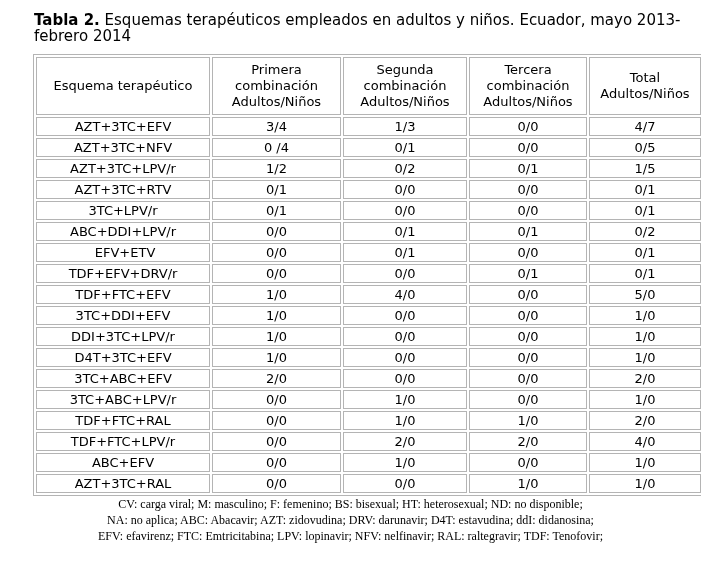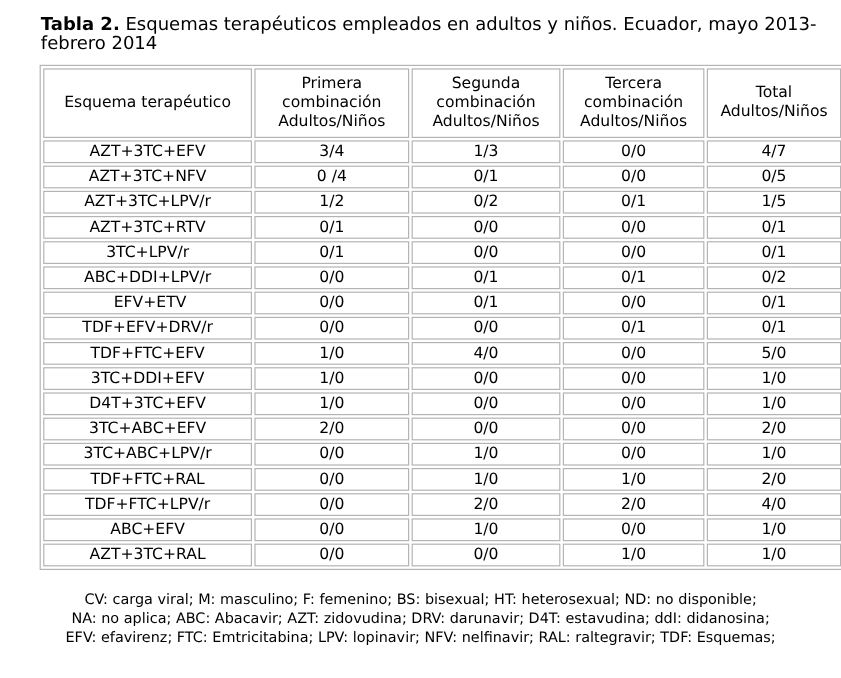--- a/index.html
+++ b/index.html
@@ -48,25 +48,26 @@
     vertical-align: middle;
   }
   td.scheme { text-align: center; padding-left: 5px; white-space: pre; }
   td.num { text-align: center; }
   .w0 { width: 168px; }
   .w1 { width: 123px; }
   .w2 { width: 118px; }
   .w3 { width: 112px; }
   .w4 { width: 106px; }
   .footnote {
-    margin-top: 16px;
+    margin-top: 0;
     width: 701px;
     text-align: center;
     font-size: 12px;
     line-height: 16px;
+    font-family: Liberation Serif, serif;
   }
 </style>
 </head>
 <body>
 
 <div class="caption">
   <span class="bold">Tabla 2.</span>
   <span>Esquemas terapéuticos empleados en adultos y niños. Ecuador, mayo 2013-febrero 2014</span>
 </div>
 
@@ -152,20 +153,27 @@
         <td class="num">5/0</td>
       </tr>
       <tr>
         <td class="scheme">3TC+DDI+EFV</td>
         <td class="num">1/0</td>
         <td class="num">0/0</td>
         <td class="num">0/0</td>
         <td class="num">1/0</td>
       </tr>
       <tr>
+        <td class="scheme">DDI+3TC+LPV/r</td>
+        <td class="num">1/0</td>
+        <td class="num">0/0</td>
+        <td class="num">0/0</td>
+        <td class="num">1/0</td>
+      </tr>
+      <tr>
         <td class="scheme">D4T+3TC+EFV</td>
         <td class="num">1/0</td>
         <td class="num">0/0</td>
         <td class="num">0/0</td>
         <td class="num">1/0</td>
       </tr>
       <tr>
         <td class="scheme">3TC+ABC+EFV</td>
         <td class="num">2/0</td>
         <td class="num">0/0</td>
@@ -206,14 +214,14 @@
         <td class="num">0/0</td>
         <td class="num">1/0</td>
         <td class="num">1/0</td>
       </tr>
     </tbody>
 </table>
 
 <div class="footnote">
     <div>CV: carga viral; M: masculino; F: femenino; BS: bisexual; HT: heterosexual; ND: no disponible;</div>
     <div>NA: no aplica; ABC: Abacavir; AZT: zidovudina; DRV: darunavir; D4T: estavudina; ddI: didanosina;</div>
-    <div>EFV: efavirenz; FTC: Emtricitabina; LPV: lopinavir; NFV: nelfinavir; RAL: raltegravir; TDF: Esquemas;</div>
+    <div>EFV: efavirenz; FTC: Emtricitabina; LPV: lopinavir; NFV: nelfinavir; RAL: raltegravir; TDF: Tenofovir;</div>
   </div>
 
 </body></html>

